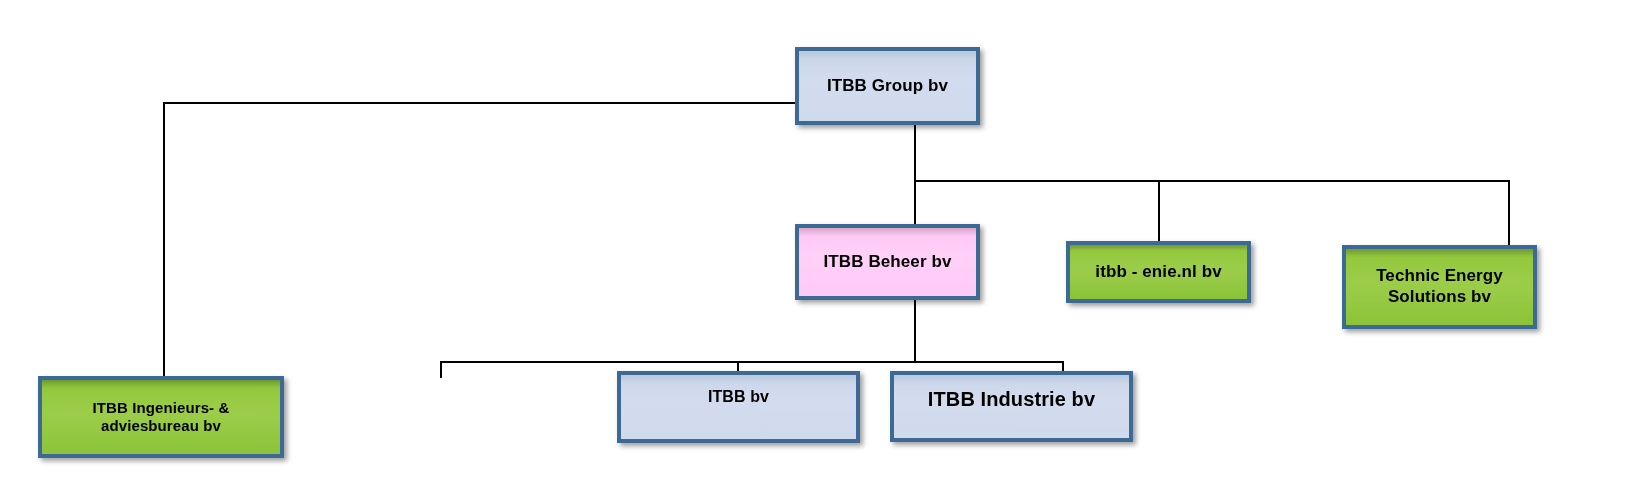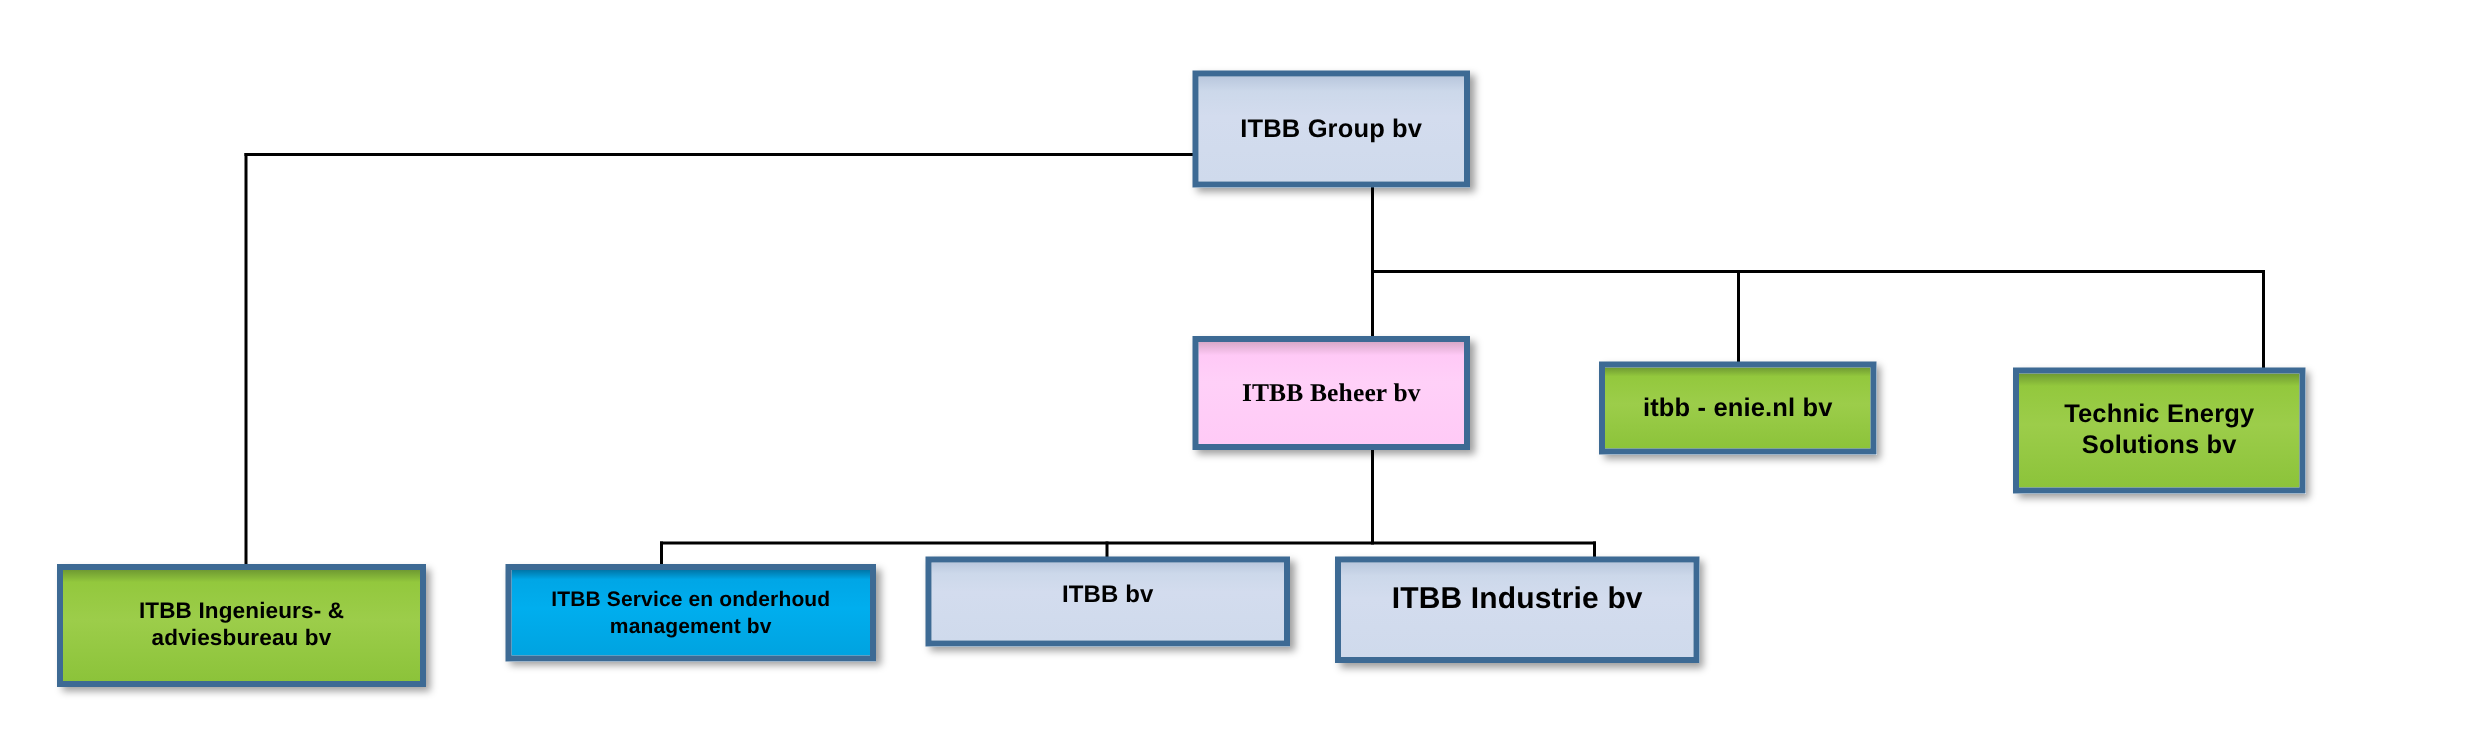--- a/index.html
+++ b/index.html
@@ -48,37 +48,36 @@
     box-sizing: border-box;
     white-space: pre-line;
   }
 
   
   .fill-bluegrey {
     background: linear-gradient(to bottom, #b9c7dd 0%, #ccd8ea 14%, #d3dcee 38%, #cfdaec 100%);
   }
   .fill-pink {
     background: linear-gradient(to bottom, #d8a8c8 0%, #ffc9f6 13%, #ffd0f8 40%, #ffcaf6 100%);
-    font-family: Liberation Serif, serif;
   }
   .fill-green {
     background: linear-gradient(to bottom, #6f9a32 0%, #93c83d 11%, #9ccd4a 45%, #8cc33a 100%);
   }
   .fill-cyan {
     background: linear-gradient(to bottom, #0076a8 0%, #00a6e6 11%, #00aeee 45%, #00a3e0 100%);
   }
 
   
   #node-group        { left: 795px;  top: 47px;  width: 185px; height: 78px;  font-size: 17px; }
   #node-beheer       { left: 795px;  top: 224px; width: 185px; height: 76px;  font-size: 17px; }
   #node-enie         { left: 1066px; top: 241px; width: 185px; height: 62px;  font-size: 17px; text-align: center; }
   #node-technic      { left: 1342px; top: 245px; width: 195px; height: 84px;  font-size: 17px; justify-content: flex-end; }
   #node-ingenieurs   { left: 38px;   top: 376px; width: 246px; height: 82px;  font-size: 15px; }
   #node-service      { left: 337px;  top: 376px; width: 247px; height: 65px;  font-size: 14px; }
-  #node-itbb         { left: 617px;  top: 371px; width: 243px; height: 60px;  font-size: 16px;
+  #node-itbb         { left: 617px;  top: 371px; width: 243px; height: 72px;  font-size: 16px;
                        align-items: flex-start; padding-top: 12px; }
   #node-industrie    { left: 890px;  top: 371px; width: 243px; height: 71px;  font-size: 20px;
                        align-items: flex-start; padding-top: 12px; }
 </style>
 </head>
 <body>
 
 <div id="canvas">
 
   <div class="conn h" style="left:163px; top:102px; width:634px;"></div>
@@ -111,24 +110,20 @@
   <div id="node-technic" class="node fill-green">
     <span class="label">Technic Energy
 Solutions bv</span>
   </div>
 
   <div id="node-ingenieurs" class="node fill-green">
     <span class="label">ITBB Ingenieurs- &amp;
 adviesbureau bv</span>
   </div>
 
-  <div id="node-service" class="node fill-cyan">
-    <span class="label">ITBB Service en onderhoud
-management bv</span>
-  </div>
 
   <div id="node-itbb" class="node fill-bluegrey">
     <span class="label">ITBB bv</span>
   </div>
 
   <div id="node-industrie" class="node fill-bluegrey">
     <span class="label">ITBB Industrie bv</span>
   </div>
 
 </div>

